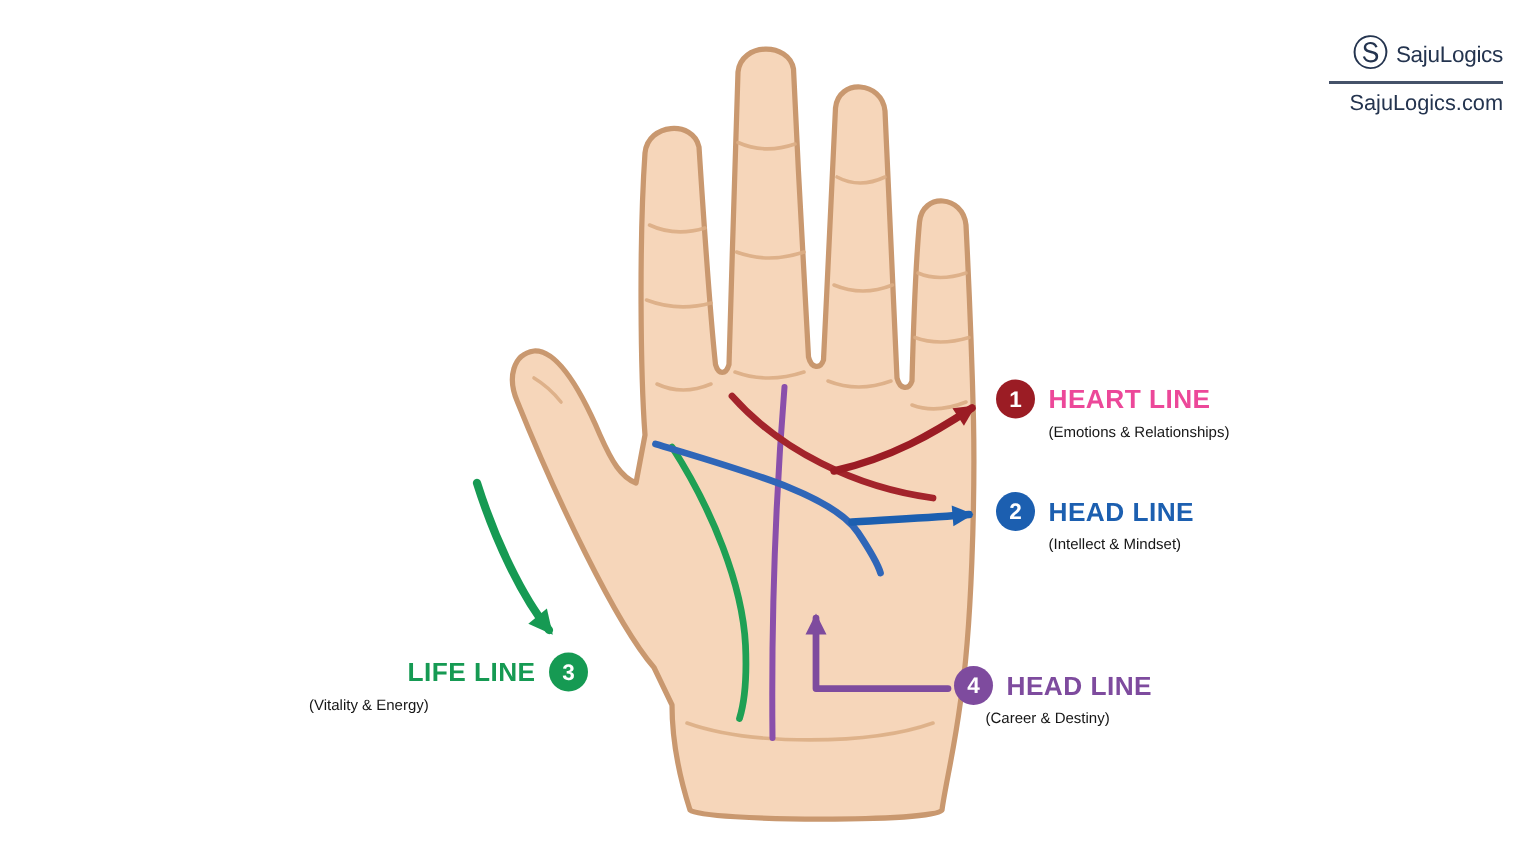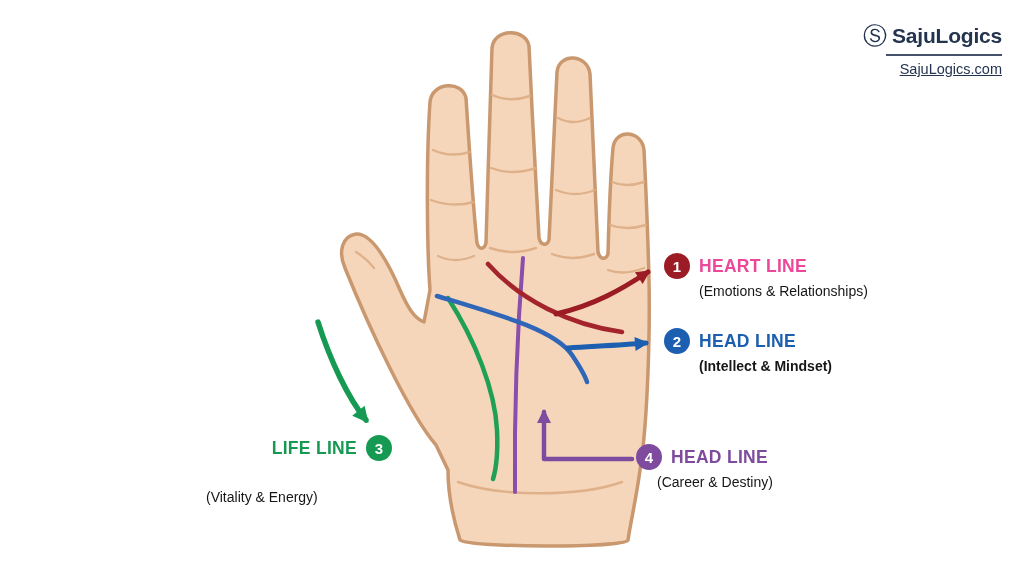--- a/index.html
+++ b/index.html
@@ -11,48 +11,48 @@
 
   
   .label-block{position:absolute;display:flex;flex-direction:column;}
   .label-row{display:flex;align-items:center;gap:9px;}
   .badge{
     width:26px;height:26px;border-radius:50%;flex:0 0 26px;
     display:flex;align-items:center;justify-content:center;
     color:#ffffff;font-weight:700;font-size:15px;
   }
   .line-title{font-weight:700;font-size:17.5px;letter-spacing:.3px;white-space:nowrap;}
-  .line-sub{font-size:14px;color:#161616;margin-top:4px;white-space:nowrap;}
+  .line-sub{font-size:10px;color:#161616;margin-top:4px;white-space:nowrap;}
 
   .heart .badge{background:#9b1c24;}
   .heart .line-title{color:#ec4899;}
   .head  .badge{background:#1c5fb0;}
   .head  .line-title{color:#1c5fb0;text-align:center;}
   .life  .badge{background:#169a53;}
   .life  .line-title{color:#169a53;}
   .fate  .badge{background:#7e4b9e;}
   .fate  .line-title{color:#7e4b9e;}
 
   #heart-label{left:664px;top:253px;}
   #heart-label .line-sub{margin-left:35px;}
   #head-label{left:664px;top:328px;}
-  #head-label .line-sub{margin-left:35px;font-weight:bold;}
+  #head-label .line-sub{margin-left:35px;}
   #fate-label{left:636px;top:444px;}
   #fate-label .line-sub{margin-left:21px;}
-  #life-label{left:206px;top:435px;width:186px;gap:24px;}
+  #life-label{left:206px;top:435px;width:186px;}
   #life-label .label-row{justify-content:flex-end;}
   #life-label .line-sub{width:156px;}
 
   
   .logo{position:absolute;right:22px;top:24px;display:flex;flex-direction:column;align-items:flex-end;color:#24344f;}
   .logo-row{display:flex;align-items:center;gap:5px;}
   .logo-icon{font-size:24px;line-height:1;color:#24344f;}
-  .logo-name{font-size:21px;font-weight:700;letter-spacing:-0.2px;}
+  .logo-name{font-size:15px;font-weight:400;letter-spacing:-0.2px;}
   .logo-divider{width:116px;height:2px;background:#24344f;margin:6px 0 5px 0;opacity:.85;}
-  .logo-site{font-size:14.5px;font-weight:400;text-decoration:underline;}
+  .logo-site{font-size:14.5px;font-weight:400;}
 </style>
 </head>
 <body>
 
 <div class="canvas">
 
   <svg width="1024" height="572" viewBox="0 0 1024 572">
     <defs>
       <marker id="ah-red" markerUnits="userSpaceOnUse" markerWidth="18" markerHeight="18" refX="13" refY="9" orient="auto">
         <path d="M2,2 L16,9 L2,16 Z" fill="#9b1c24"></path>

